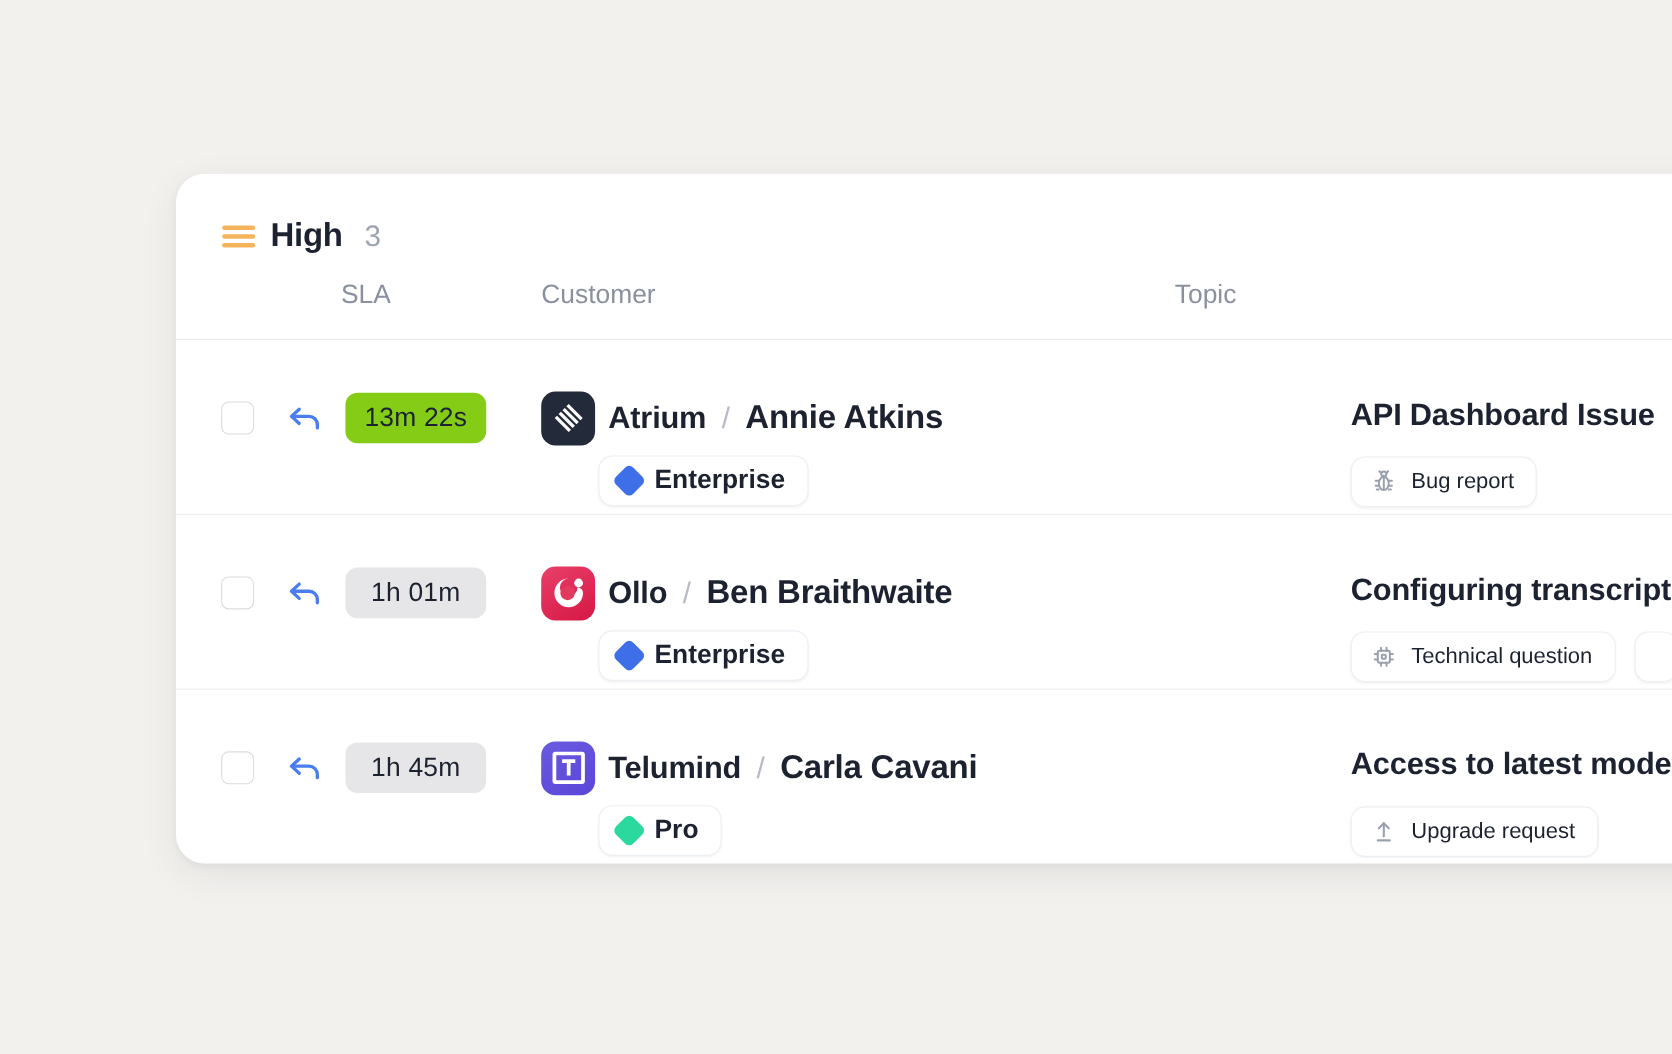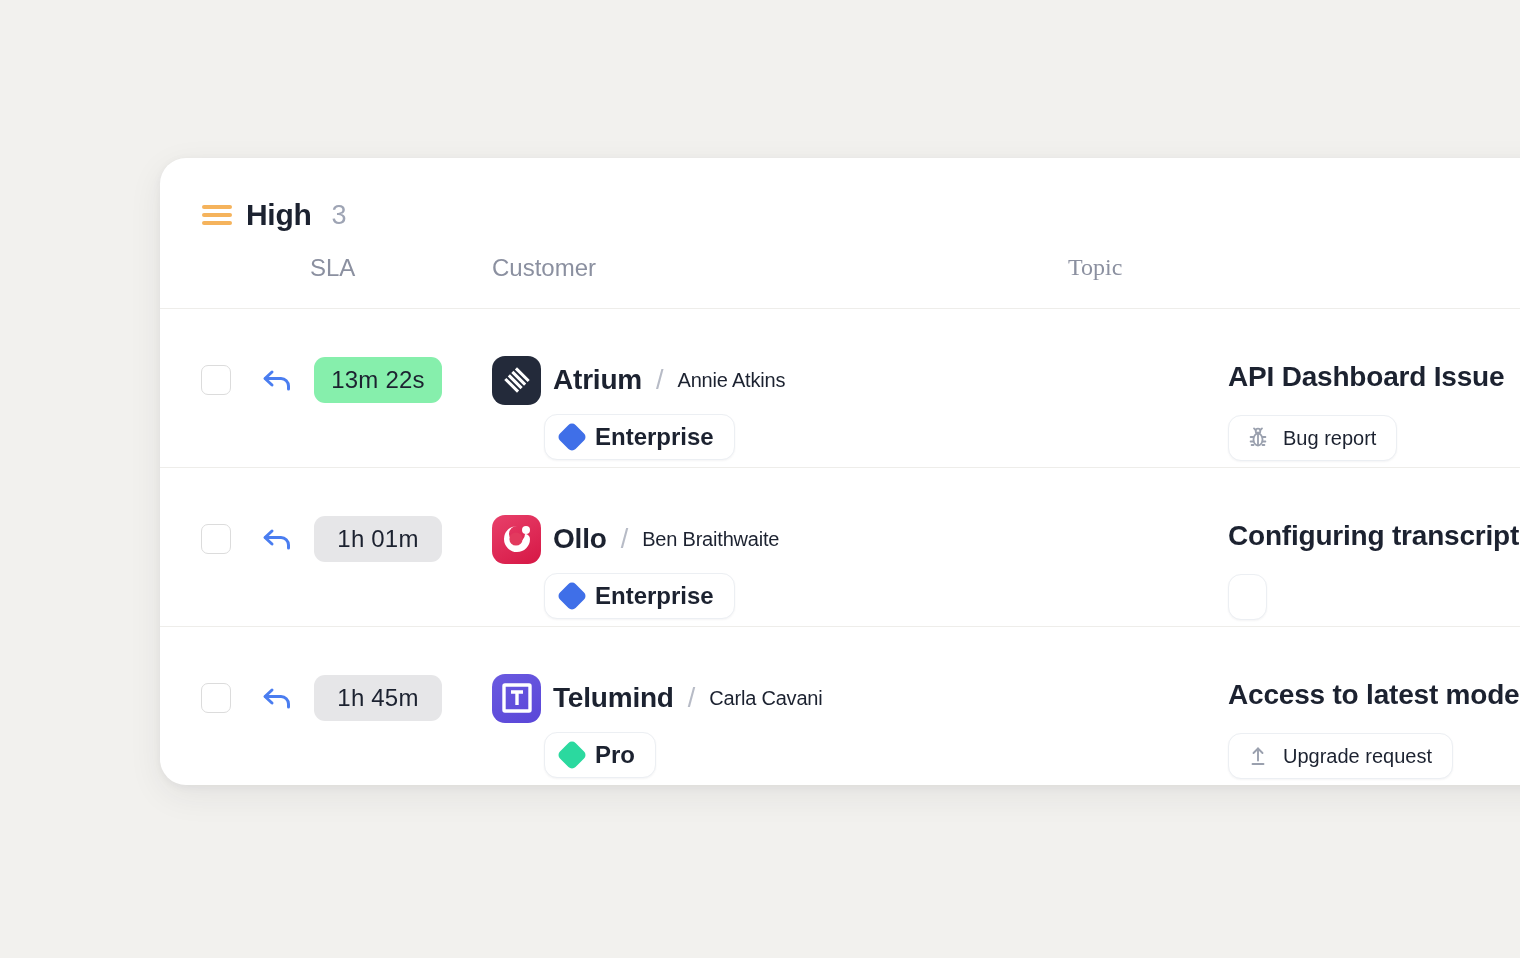--- a/index.html
+++ b/index.html
@@ -76,21 +76,21 @@
   }
   .col-head {
     position: absolute;
     font-size: 24px;
     color: #8b90a0;
     font-weight: 400;
     top: 14px;
   }
   .col-sla      { left: 150px; }
   .col-customer { left: 332px; }
-  .col-topic    { left: 908px; font-family: Liberation Serif, serif; }
+  .col-topic    { left: 908px; }
 
   
   .row {
     position: relative;
     height: 159px;
     border-top: 1px solid #eeedea;
   }
   .row-inner {
     position: absolute;
     inset: 0;
@@ -125,21 +125,21 @@
     padding: 0 16px;
     border-radius: 11px;
     display: flex;
     align-items: center;
     justify-content: center;
     font-size: 24px;
     font-weight: 500;
     letter-spacing: 0.2px;
     color: #1c2230;
   }
-  .sla.warn { background: #86efac; }
+  .sla.warn { background: #84cc16; }
   .sla.norm { background: #e6e6e8; }
 
   
   .cust {
     position: absolute;
     left: 332px;
     top: 0;
   }
   .cust-line {
     display: flex;
@@ -169,22 +169,22 @@
     color: #1c2230;
     letter-spacing: -0.2px;
   }
   .cust-sep {
     font-size: 27px;
     color: #b7bbc6;
     font-weight: 400;
     margin: 0 2px;
   }
   .cust-person {
-    font-size: 20px;
-    font-weight: 400;
+    font-size: 30px;
+    font-weight: 700;
     color: #1c2230;
     letter-spacing: -0.2px;
   }
 
   .plan-tag {
     display: inline-flex;
     align-items: center;
     gap: 12px;
     height: 46px;
     padding: 0 20px 0 16px;
@@ -347,20 +347,29 @@
           <div class="plan-tag">
             <span class="gem enterprise"></span>
             <span class="txt">Enterprise</span>
           </div>
         </div>
 
         <div class="topic">
           <div class="topic-title">Configuring transcription token</div>
           <div class="topic-tags">
             <span class="topic-tag">
+              <svg width="24" height="24" viewBox="0 0 24 24" fill="none" stroke="#9aa0ae" stroke-width="1.8" stroke-linecap="round">
+                <rect x="6.5" y="6.5" width="11" height="11" rx="1.6"></rect>
+                <rect x="10.2" y="10.2" width="3.6" height="3.6" rx="0.8"></rect>
+                <path d="M9.5 6.5 V3.8 M14.5 6.5 V3.8 M9.5 17.5 V20.2 M14.5 17.5 V20.2
+                         M6.5 9.5 H3.8 M6.5 14.5 H3.8 M17.5 9.5 H20.2 M17.5 14.5 H20.2"></path>
+              </svg>
+              <span>Technical question</span>
+            </span>
+            <span class="topic-tag">
               
               
             </span>
           </div>
         </div>
       </div>
     </div>
 
     <div class="row">
       <div class="row-inner">

